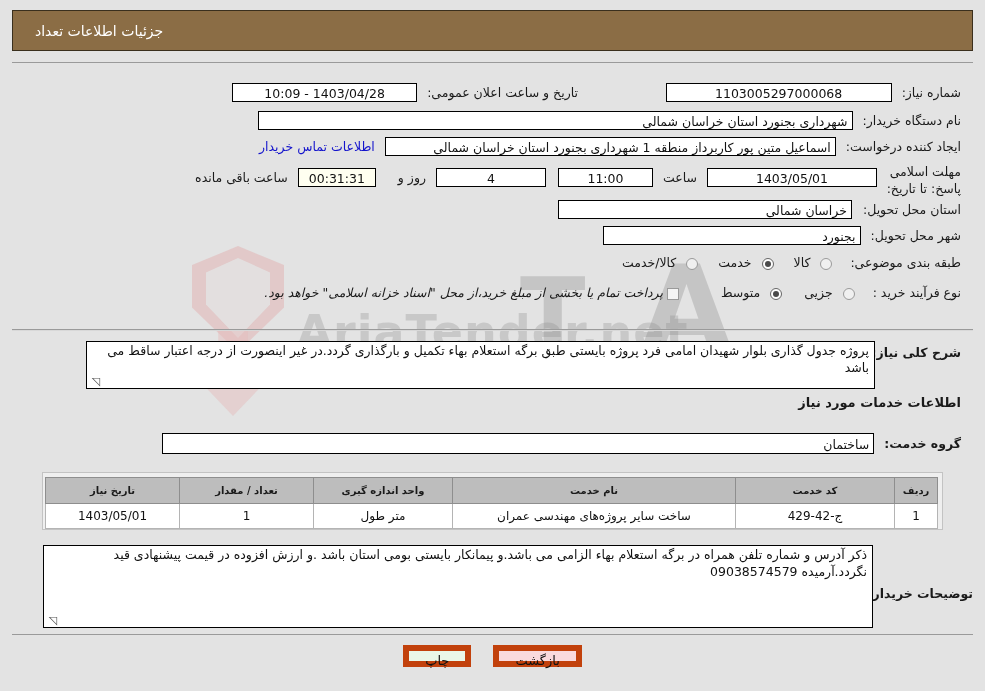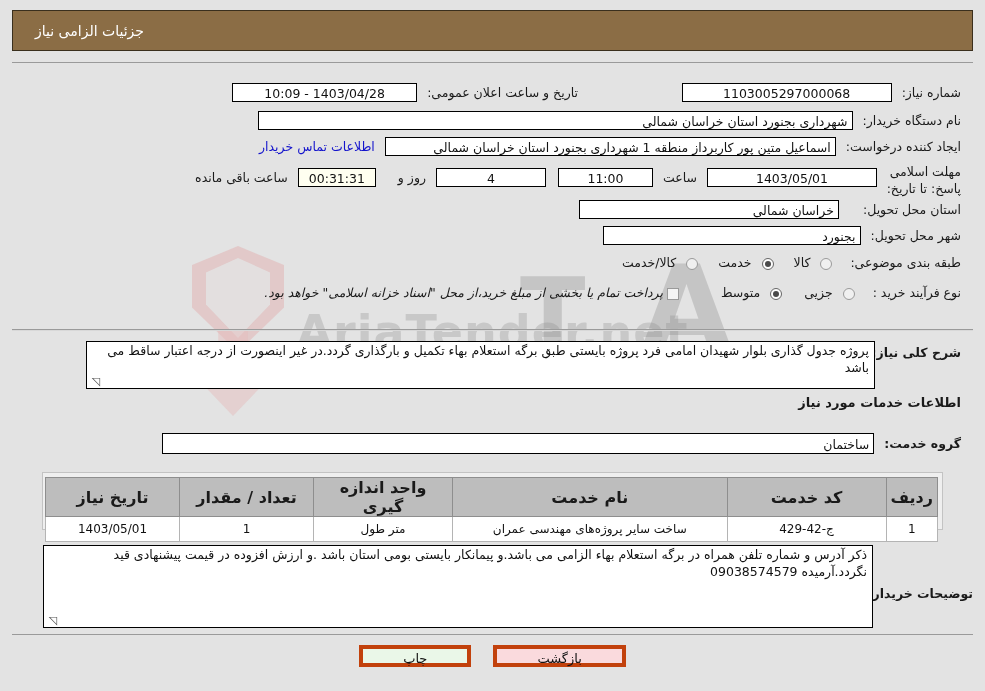--- a/index.html
+++ b/index.html
@@ -118,68 +118,68 @@
   }
 
   
   table.tbl{
     border-collapse:collapse;position:absolute;
     font-size:12px;background:#fff;
   }
   table.tbl th{
     background:#bdbdbd;border:1px solid #8e8e8e;
     font-weight:bold;color:#1a1a1a;height:25px;padding:0 4px;
-    text-align:center;font-size:16px;
+    text-align:center;font-size:10px;
   }
   table.tbl td{
     background:#fff;border:1px solid #b4b4b4;
     height:24px;padding:0 4px;text-align:center;color:#111;font-size:12px;
   }
   .tbl-wrap{
     position:absolute;left:42px;top:472px;width:901px;height:58px;
     background:#efefef;border:1px solid #c3c3c3;box-sizing:border-box;
     padding:4px;
   }
 
   
   .btnrow{
     position:absolute;left:0;top:645px;width:961px;
     display:flex;justify-content:center;gap:22px;
   }
   .btn{
-    border:4px solid #c2410c;height:22px;line-height:20px;
-    font-size:13px;padding:0 40px;box-sizing:border-box;
+    border:6px solid #c2410c;height:22px;line-height:20px;
+    font-size:13px;padding:0 16px;box-sizing:border-box;
     cursor:pointer;color:#111;
   }
   .btn.print{background:#eaf7e8;}
   .btn.back{background:#fadadd;}
 </style>
 </head>
 <body>
 
 <div class="watermark">
   <div class="wm-shield"></div>
   <div class="wm-shield-in"></div>
   <div class="wm-arrow"></div>
   <div class="wm-glyph" style="left:640px;top:240px;">A</div>
   <div class="wm-glyph" style="left:520px;top:258px;font-size:96px;">T</div>
   <div class="wm-text">AriaTender.net</div>
 </div>
 
 <div class="page">
 
   <div class="titlebar">
-    <span>جزئیات الزامی نیاز</span>
+    <span>جزئیات اطلاعات تعداد</span>
   </div>
 
   <div class="outer">
 
     <div class="frow" style="right:12px;top:20px;">
       <span class="lbl">شماره نیاز:</span>
-      <div class="box" style="width:210px;margin-right:10px;">1103005297000068</div>
+      <div class="box" style="width:226px;margin-right:10px;">1103005297000068</div>
     </div>
     <div class="frow" style="right:395px;top:20px;">
       <span class="lbl">تاریخ و ساعت اعلان عمومی:</span>
       <div class="box" style="width:185px;margin-right:10px;">1403/04/28 - 10:09</div>
     </div>
 
     <div class="frow" style="right:12px;top:48px;">
       <span class="lbl">نام دستگاه خریدار:</span>
       <div class="box right" style="width:595px;margin-right:10px;">شهرداری بجنورد استان خراسان شمالی</div>
     </div>
@@ -198,21 +198,21 @@
       <span class="lbl" style="margin-right:10px;">ساعت</span>
       <div class="box" style="width:95px;margin-right:10px;">11:00</div>
       <div class="box" style="width:110px;margin-right:12px;">4</div>
       <span class="lbl" style="margin-right:10px;">روز و</span>
       <div class="box cream" style="width:78px;margin-right:22px;">00:31:31</div>
       <span class="lbl" style="margin-right:10px;">ساعت باقی مانده</span>
     </div>
 
     <div class="frow" style="right:12px;top:137px;">
       <span class="lbl">استان محل تحویل:</span>
-      <div class="box right" style="width:260px;margin-right:24px;">خراسان شمالی</div>
+      <div class="box right" style="width:294px;margin-right:11px;">خراسان شمالی</div>
     </div>
 
     <div class="frow" style="right:12px;top:163px;">
       <span class="lbl">شهر محل تحویل:</span>
       <div class="box right" style="width:258px;margin-right:10px;">بجنورد</div>
     </div>
 
     <div class="frow" style="right:12px;top:192px;">
       <span class="lbl">طبقه بندی موضوعی:</span>
       <span style="margin-right:18px;">

